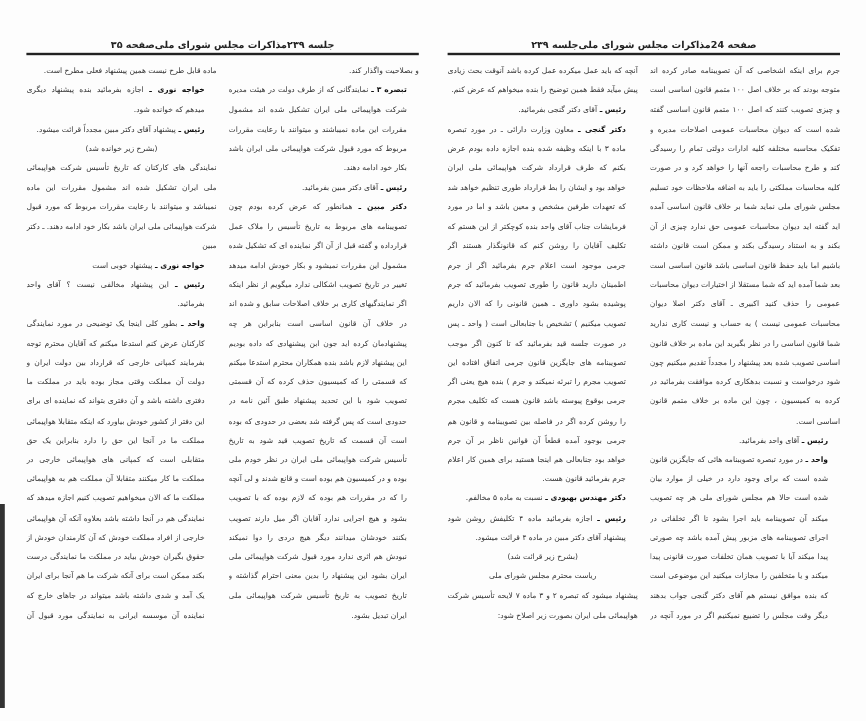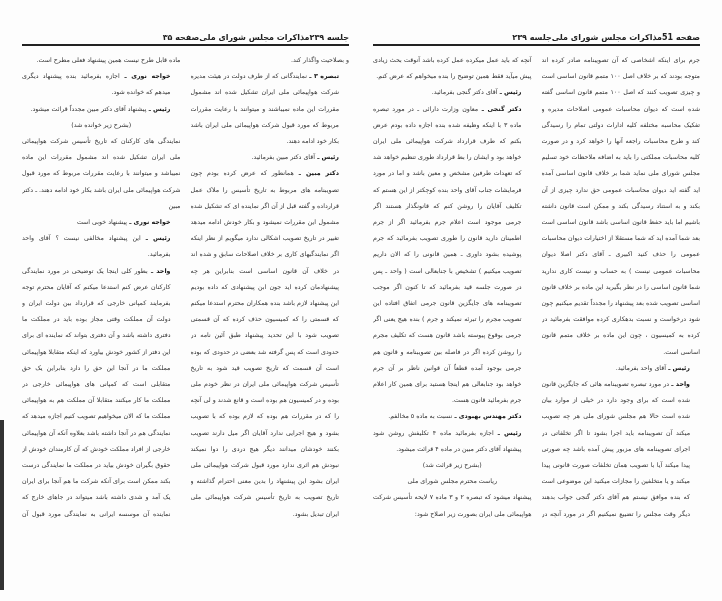--- a/index.html
+++ b/index.html
@@ -6,21 +6,21 @@
   body {
     width: 722px; height: 601px; overflow: hidden; position: relative;
     font-family: "DejaVu Sans", sans-serif; color: #222;
   }
   .spread { position: absolute; left: 0; top: 0; width: 722px; height: 601px; background: #fdfdfd; }
   .page { position: absolute; top: 0; width: 361px; height: 601px; }
   .page.left { left: 0; }
   .page.right { left: 361px; }
   .header {
     position: absolute; top: 30px; left: 22px; right: 12px; height: 12px;
-    display: flex; justify-content: flex-end; align-items: flex-end;
+    display: flex; justify-content: center; align-items: flex-end;
     font-size: 8px; font-weight: bold; direction: ltr;
   }
   .page.right .header { left: 12px; right: 22px; }
   .header-rule { position: absolute; top: 44px; left: 22px; right: 12px; height: 2px; background: #222; }
   .page.right .header-rule { left: 12px; right: 22px; }
   .cols {
     position: absolute; top: 52px; left: 22px; right: 12px; bottom: 80px;
     display: flex; flex-direction: row-reverse; gap: 10px;
   }
   .page.right .cols { left: 12px; right: 22px; }
@@ -61,21 +61,21 @@
           <p class="indent"><span class="speaker">واحد ـ </span>بطور کلی اینجا یک توضیحی در مورد نمایندگی کارکنان عرض کنم استدعا میکنم که آقایان محترم توجه بفرمایند کمپانی خارجی که قرارداد بین دولت ایران و دولت آن مملکت وقتی مجاز بوده باید در مملکت ما دفتری داشته باشد و آن دفتری بتواند که نماینده ای برای این دفتر از کشور خودش بیاورد که اینکه متقابلا هواپیمائی مملکت ما در آنجا این حق را دارد بنابراین یک حق متقابلی است که کمپانی های هواپیمائی خارجی در مملکت ما کار میکنند متقابلا آن مملکت هم به هواپیمائی مملکت ما که الان میخواهیم تصویب کنیم اجازه میدهد که نمایندگی هم در آنجا داشته باشد بعلاوه آنکه آن هواپیمائی خارجی از افراد مملکت خودش که آن کارمندان خودش از حقوق بگیران خودش بیاید در مملکت ما نمایندگی درست بکند ممکن است برای آنکه شرکت ما هم آنجا برای ایران یک آمد و شدی داشته باشد میتواند در جاهای خارج که نماینده آن موسسه ایرانی به نمایندگی مورد قبول آن مملکت بوده که در صورتی که آن هواپیمائی خودش مقرر نمیدارد در صورتی که آن هواپیمائی از حقوقش بیایند و در بیشتر موسسه ایرانی در کشور دیگر کار کند این را تشکیلات</p>
         </div>
     </div>
     <div class="binding-shadow"></div>
   </div>
 
   <div class="page right">
     <div class="header">
       <span>جلسه ۲۳۹</span>
       <span>مذاکرات مجلس شورای ملی</span>
-      <span>صفحه 51</span>
+      <span>صفحه 24</span>
     </div>
     <div class="header-rule"></div>
     <div class="cols">
       <div class="col" id="rp-c0">
           <p>جرم برای اینکه اشخاصی که آن تصویبنامه صادر کرده اند متوجه بودند که بر خلاف اصل ۱۰۰ متمم قانون اساسی است و چیزی تصویب کنند که اصل ۱۰۰ متمم قانون اساسی گفته شده است که دیوان محاسبات عمومی اصلاحات مدیره و تفکیک محاسبه مختلفه کلیه ادارات دولتی تمام را رسیدگی کند و طرح محاسبات راجعه آنها را خواهد کرد و در صورت کلیه محاسبات مملکتی را باید به اضافه ملاحظات خود تسلیم مجلس شورای ملی نماید شما بر خلاف قانون اساسی آمده اید گفته اید دیوان محاسبات عمومی حق ندارد چیزی از آن بکند و به استناد رسیدگی بکند و ممکن است قانون داشته باشیم اما باید حفظ قانون اساسی باشد قانون اساسی است بعد شما آمده اید که شما مستقلا از اختیارات دیوان محاسبات عمومی را حذف کنید اکبیری ـ آقای دکتر اصلا دیوان محاسبات عمومی نیست ) به حساب و نیست کاری ندارید شما قانون اساسی را در نظر بگیرید این ماده بر خلاف قانون اساسی تصویب شده بعد پیشنهاد را مجدداً تقدیم میکنیم چون شود درخواست و نسبت بدهکاری کرده موافقت بفرمائید در کرده به کمیسیون ، چون این ماده بر خلاف متمم قانون اساسی است.</p>
           <p class="indent"><span class="speaker">رئیس ـ </span>آقای واحد بفرمائید.</p>
           <p class="indent"><span class="speaker">واحد ـ </span>در مورد تبصره تصویبنامه هائی که جایگزین قانون شده است که برای وجود دارد در خیلی از موارد بیان شده است حالا هم مجلس شورای ملی هر چه تصویب میکند آن تصویبنامه باید اجرا بشود تا اگر تخلفاتی در اجرای تصویبنامه های مزبور پیش آمده باشد چه صورتی پیدا میکند آیا با تصویب همان تخلفات صورت قانونی پیدا میکند و یا متخلفین را مجازات میکنید این موضوعی است که بنده موافق نیستم هم آقای دکتر گنجی جواب بدهند دیگر وقت مجلس را تضییع نمیکنیم اگر در مورد آنچه در اینجا نوشته ایم که با قانون خلاف را مجاز دانسته تنظیم بنده دیگر عرضی ندارم و لی اگر جملاتی مفاد قانون آن طوری تنظیم بکنیم که فرار از این باشد که اگر در صورت تخلفاتی واقع شده تشخیص آن با تصویبنامه مجلس ملاک خلاف</p>
         </div>
       <div class="col" id="rp-c1">
           <p>آنچه که باید عمل میکرده عمل کرده باشد آنوقت بحث زیادی پیش میآید فقط همین توضیح را بنده میخواهم که عرض کنم.</p>

